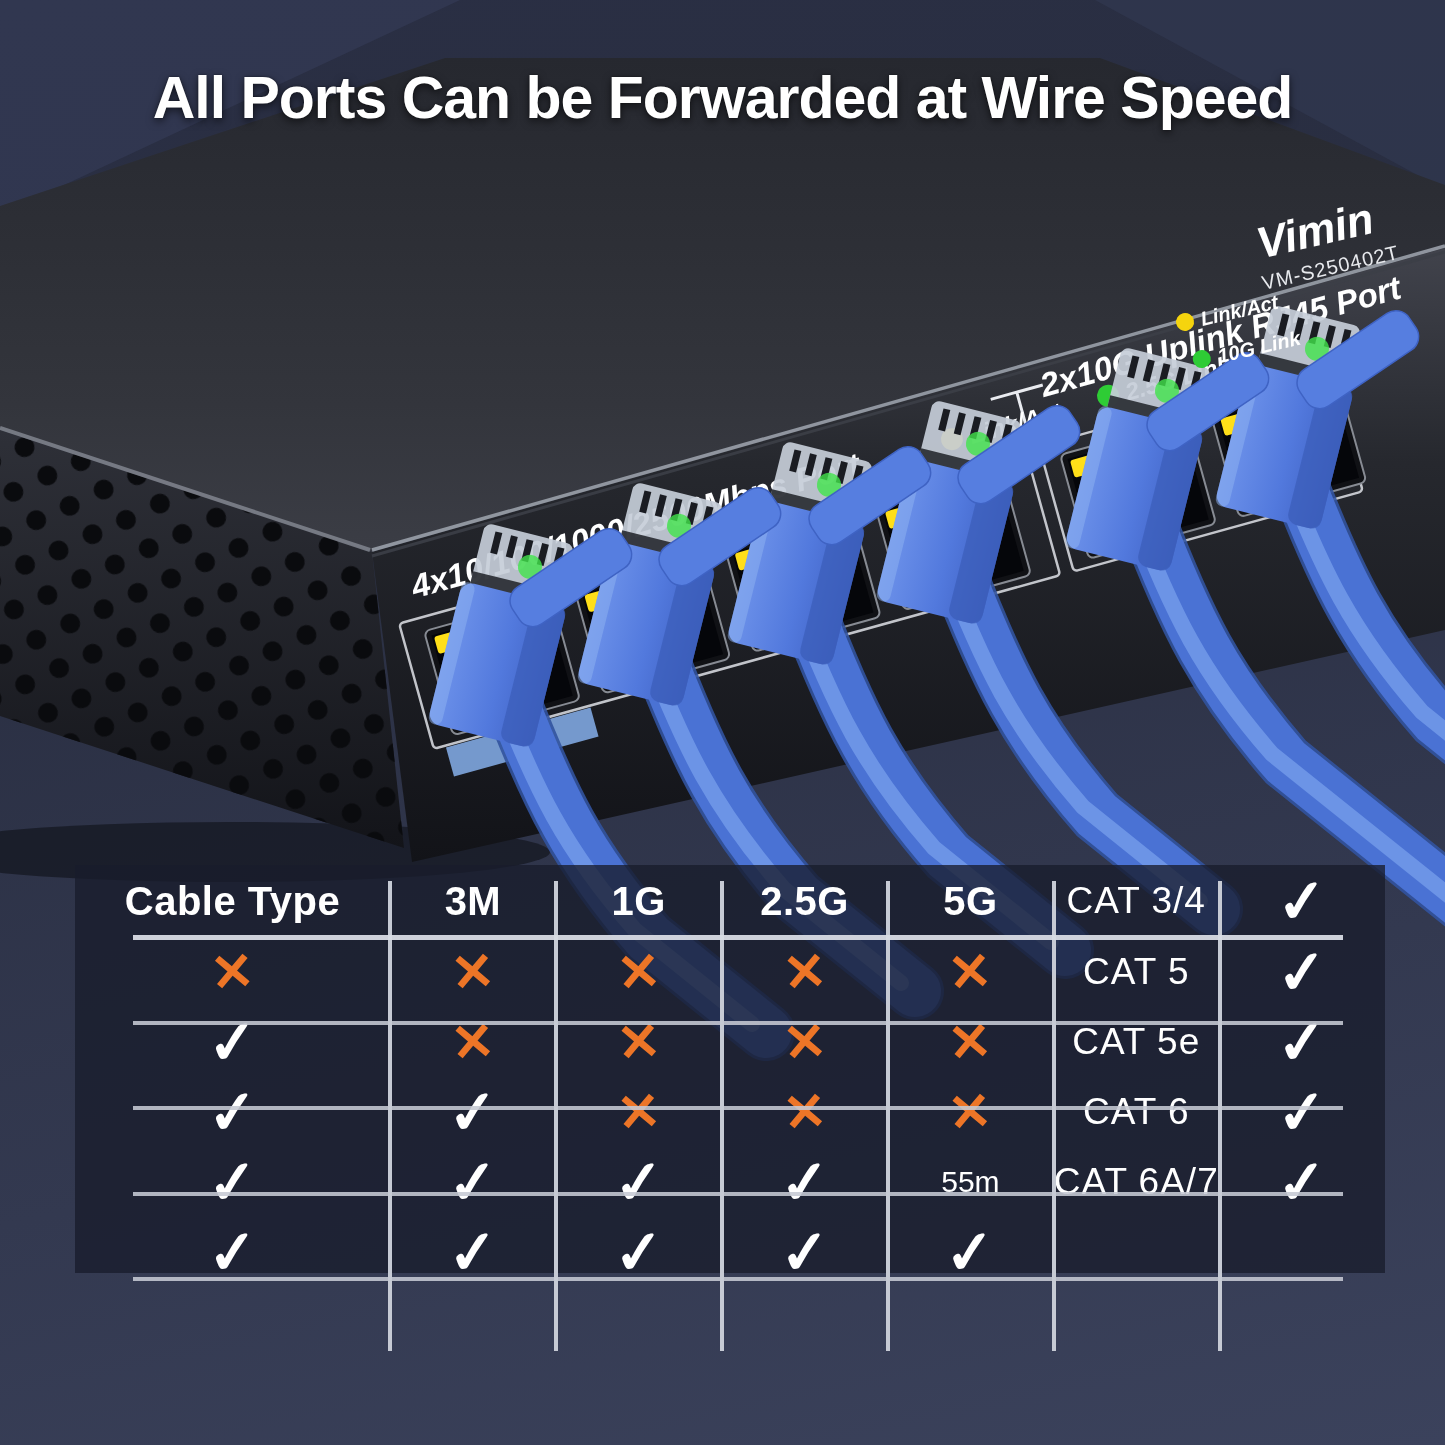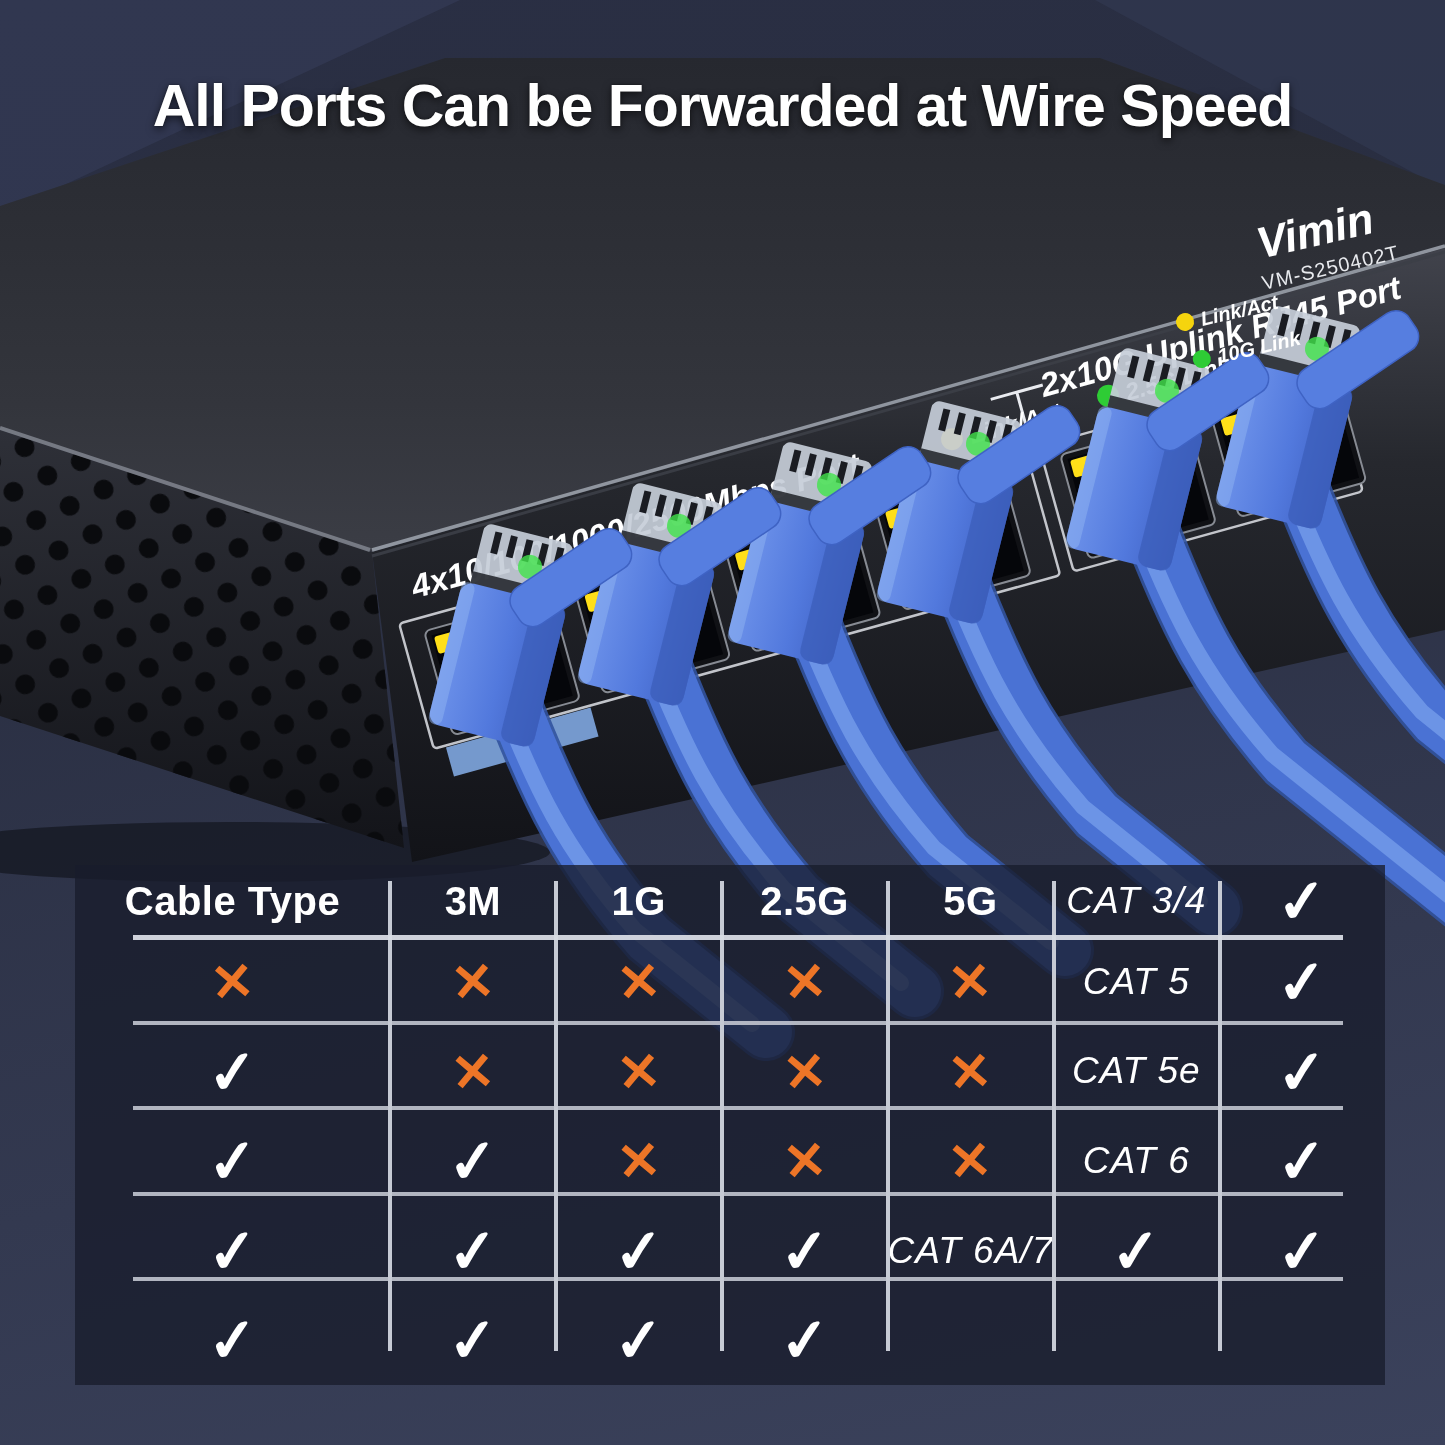--- a/index.html
+++ b/index.html
@@ -4,39 +4,39 @@
 <style>
   html,body{margin:0;padding:0;background:#20243a;}
   .stage{
     position:relative; width:1445px; height:1445px; overflow:hidden;
     font-family:"Liberation Sans", sans-serif;
     background:linear-gradient(168deg,#2a2f44 0%,#292e41 30%,#333950 70%,#3b425c 100%);
   }
   svg text{ font-family:"Liberation Sans", sans-serif; }
   .scene{ position:absolute; left:0; top:0; z-index:1; }
   .title{
-    position:absolute; left:0; top:72px; width:100%; z-index:5;
+    position:absolute; left:0; top:64px; width:100%; z-index:5;
     text-align:center; color:#ffffff; font-size:59px; font-weight:bold;
     letter-spacing:-1px;
     text-shadow:0 3px 8px rgba(0,0,0,.6), 0 0 2px rgba(0,0,0,.45);
   }
   
   .speed-table{
-    position:absolute; left:75px; top:865px; width:1310px; height:520px; z-index:3;
+    position:absolute; left:75px; top:865px; width:1310px; height:408px; z-index:3;
     background:rgba(24,28,43,0.78);
     --check-color:#ffffff; --cross-color:#ed7527;
   }
   .speed-table .grid{
     position:absolute; inset:0; display:grid;
     grid-template-columns:315px repeat(6,1fr);
     grid-template-rows:72px repeat(5,1fr);
   }
   .cell{ display:flex; align-items:center; justify-content:center; color:#fff; }
   .cell.header{ font-weight:bold; font-size:40px; letter-spacing:0.5px; }
-  .cell.row-label{ font-size:37px; font-weight:400; letter-spacing:1px;font-style:italic; }
+  .cell.row-label{ font-size:37px; font-weight:400; letter-spacing:1px; }
   .cell.mark.check{ color:var(--check-color); font-size:60px; font-weight:bold; transform:rotate(-4deg); }
   .cell.mark.cross{ color:var(--cross-color); font-size:52px; font-weight:bold; transform:rotate(-5deg); }
   .cell.mark.note{ font-size:30px; font-weight:400; }
   .vline{ position:absolute; top:16px; height:470px; width:4px;
           background:rgba(198,202,212,0.88); }
   .hline{ position:absolute; left:58px; width:1210px; height:4px;
           background:rgba(198,202,212,0.88); }
   .hline.thick{ height:5px; background:rgba(216,219,228,0.95); }
 </style>
 </head>
@@ -308,20 +308,21 @@
         <div class="cell mark check">✓</div>
         <div class="cell mark cross">✕</div>
         <div class="cell mark cross">✕</div>
         <div class="cell mark cross">✕</div>
         <div class="cell row-label">CAT 6</div>
         <div class="cell mark check">✓</div>
         <div class="cell mark check">✓</div>
         <div class="cell mark check">✓</div>
         <div class="cell mark check">✓</div>
         <div class="cell mark check">✓</div>
+        <div class="cell mark note">55m</div>
         <div class="cell row-label">CAT 6A/7</div>
         <div class="cell mark check">✓</div>
         <div class="cell mark check">✓</div>
         <div class="cell mark check">✓</div>
         <div class="cell mark check">✓</div>
         <div class="cell mark check">✓</div>
         <div class="cell mark check">✓</div>
       </div>
   <div class="vline" style="left: 313px; background: rgb(198, 202, 212);"></div>
       <div class="vline" style="left: 479px; background: rgb(198, 202, 212);"></div>

